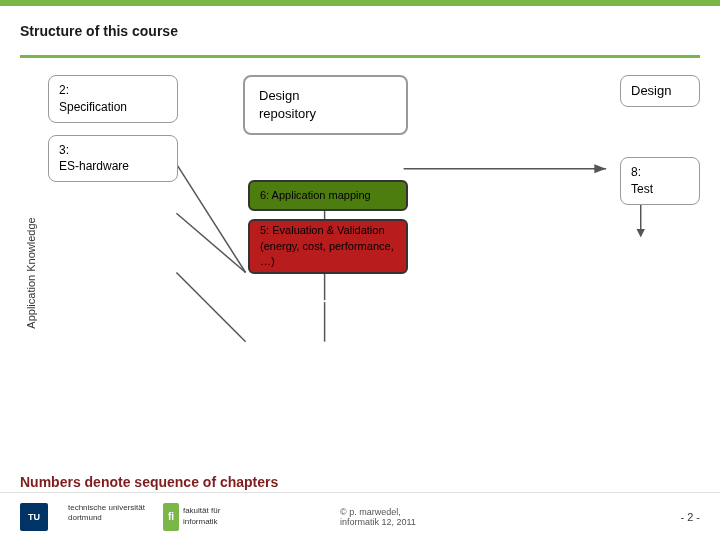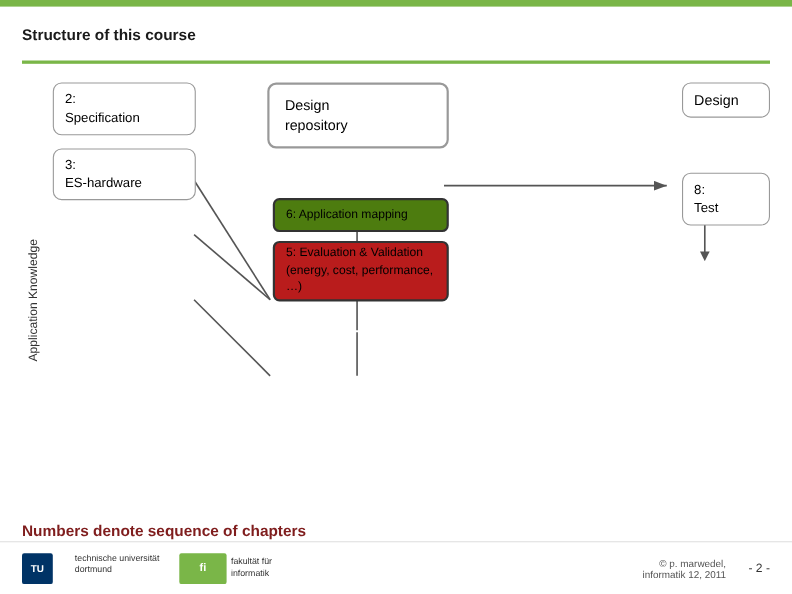--- a/index.html
+++ b/index.html
@@ -256,42 +256,42 @@
     }
 
     .fi-logo {
       display: flex;
       align-items: center;
       gap: 4px;
       margin-left: 10px;
     }
 
     .fi-logo-icon {
-      width: 43px;
+      width: 16px;
       height: 28px;
       background: #7ab648;
       display: flex;
       align-items: center;
       justify-content: center;
       color: white;
       font-size: 10px;
       font-weight: bold;
       border-radius: 2px;
     }
 
     .fi-logo-text {
       font-size: 8px;
       color: #333;
       line-height: 1.3;
     }
 
     .footer-copyright {
       font-size: 9px;
       color: #555;
-      text-align: right;
+      text-align: left;
       flex: 1;
     }
 
     .footer-page {
       font-size: 11px;
       color: #333;
       text-align: right;
       flex: 0 0 40px;
     }
   </style>

